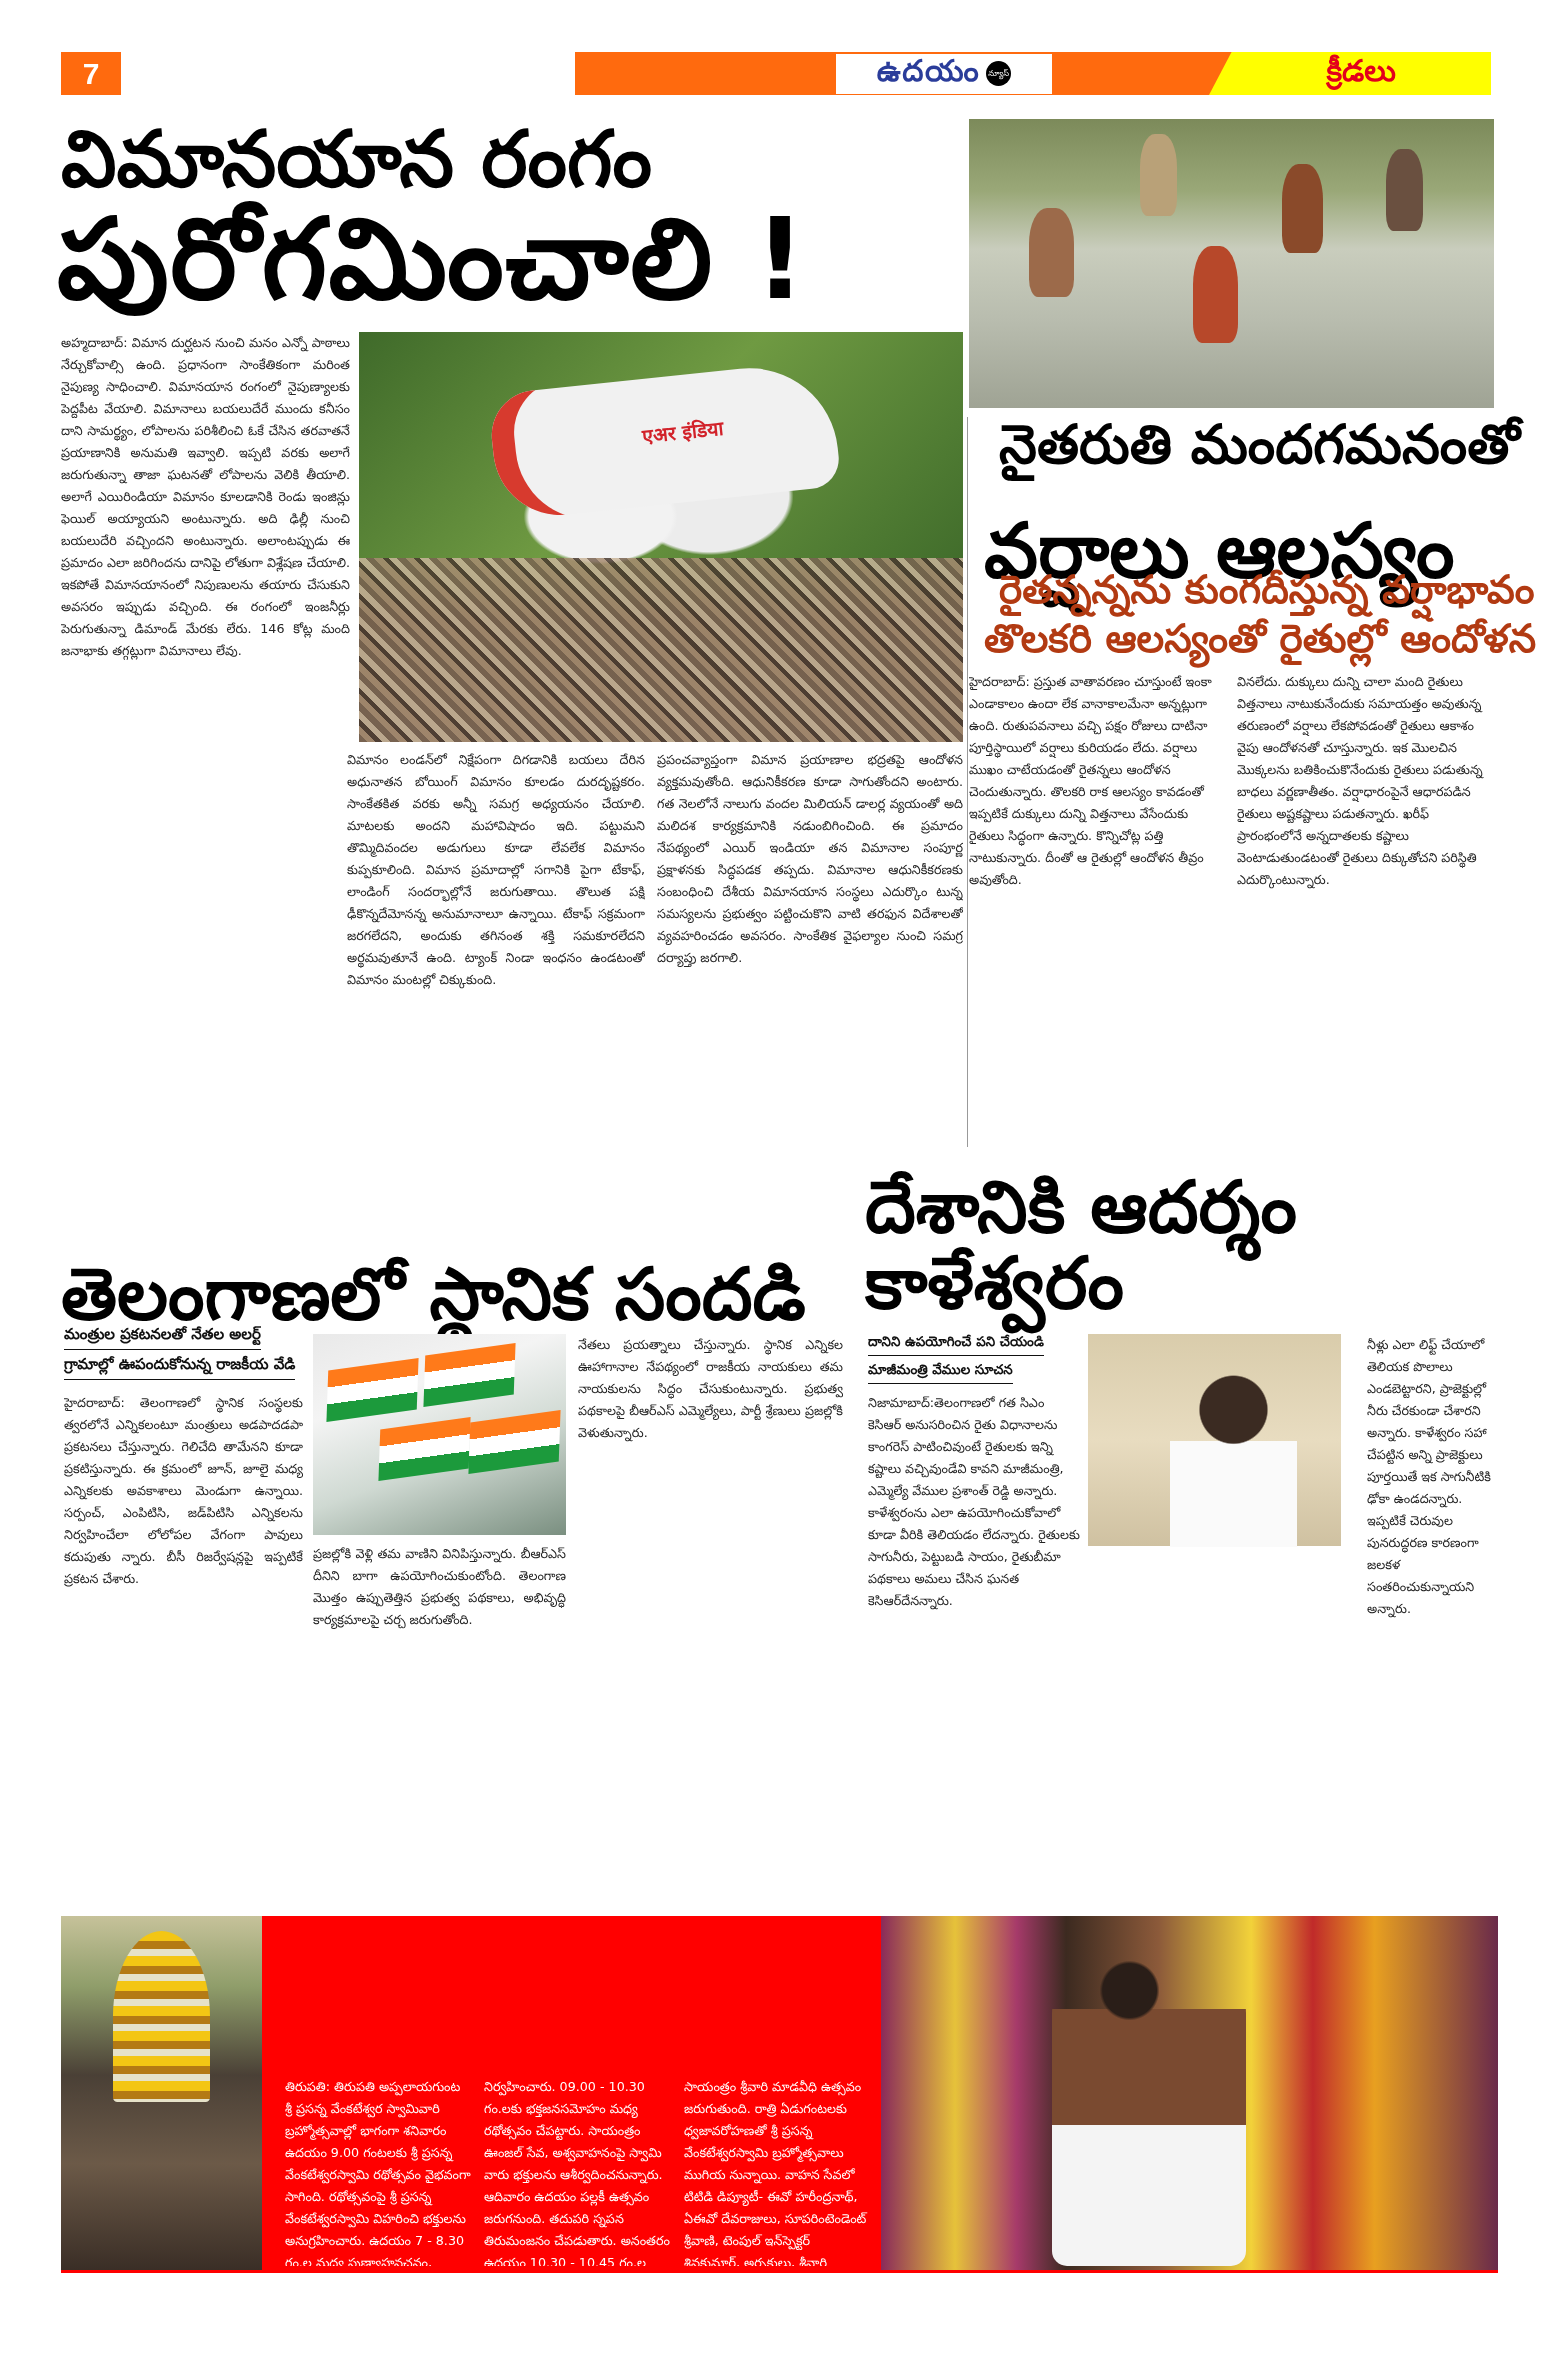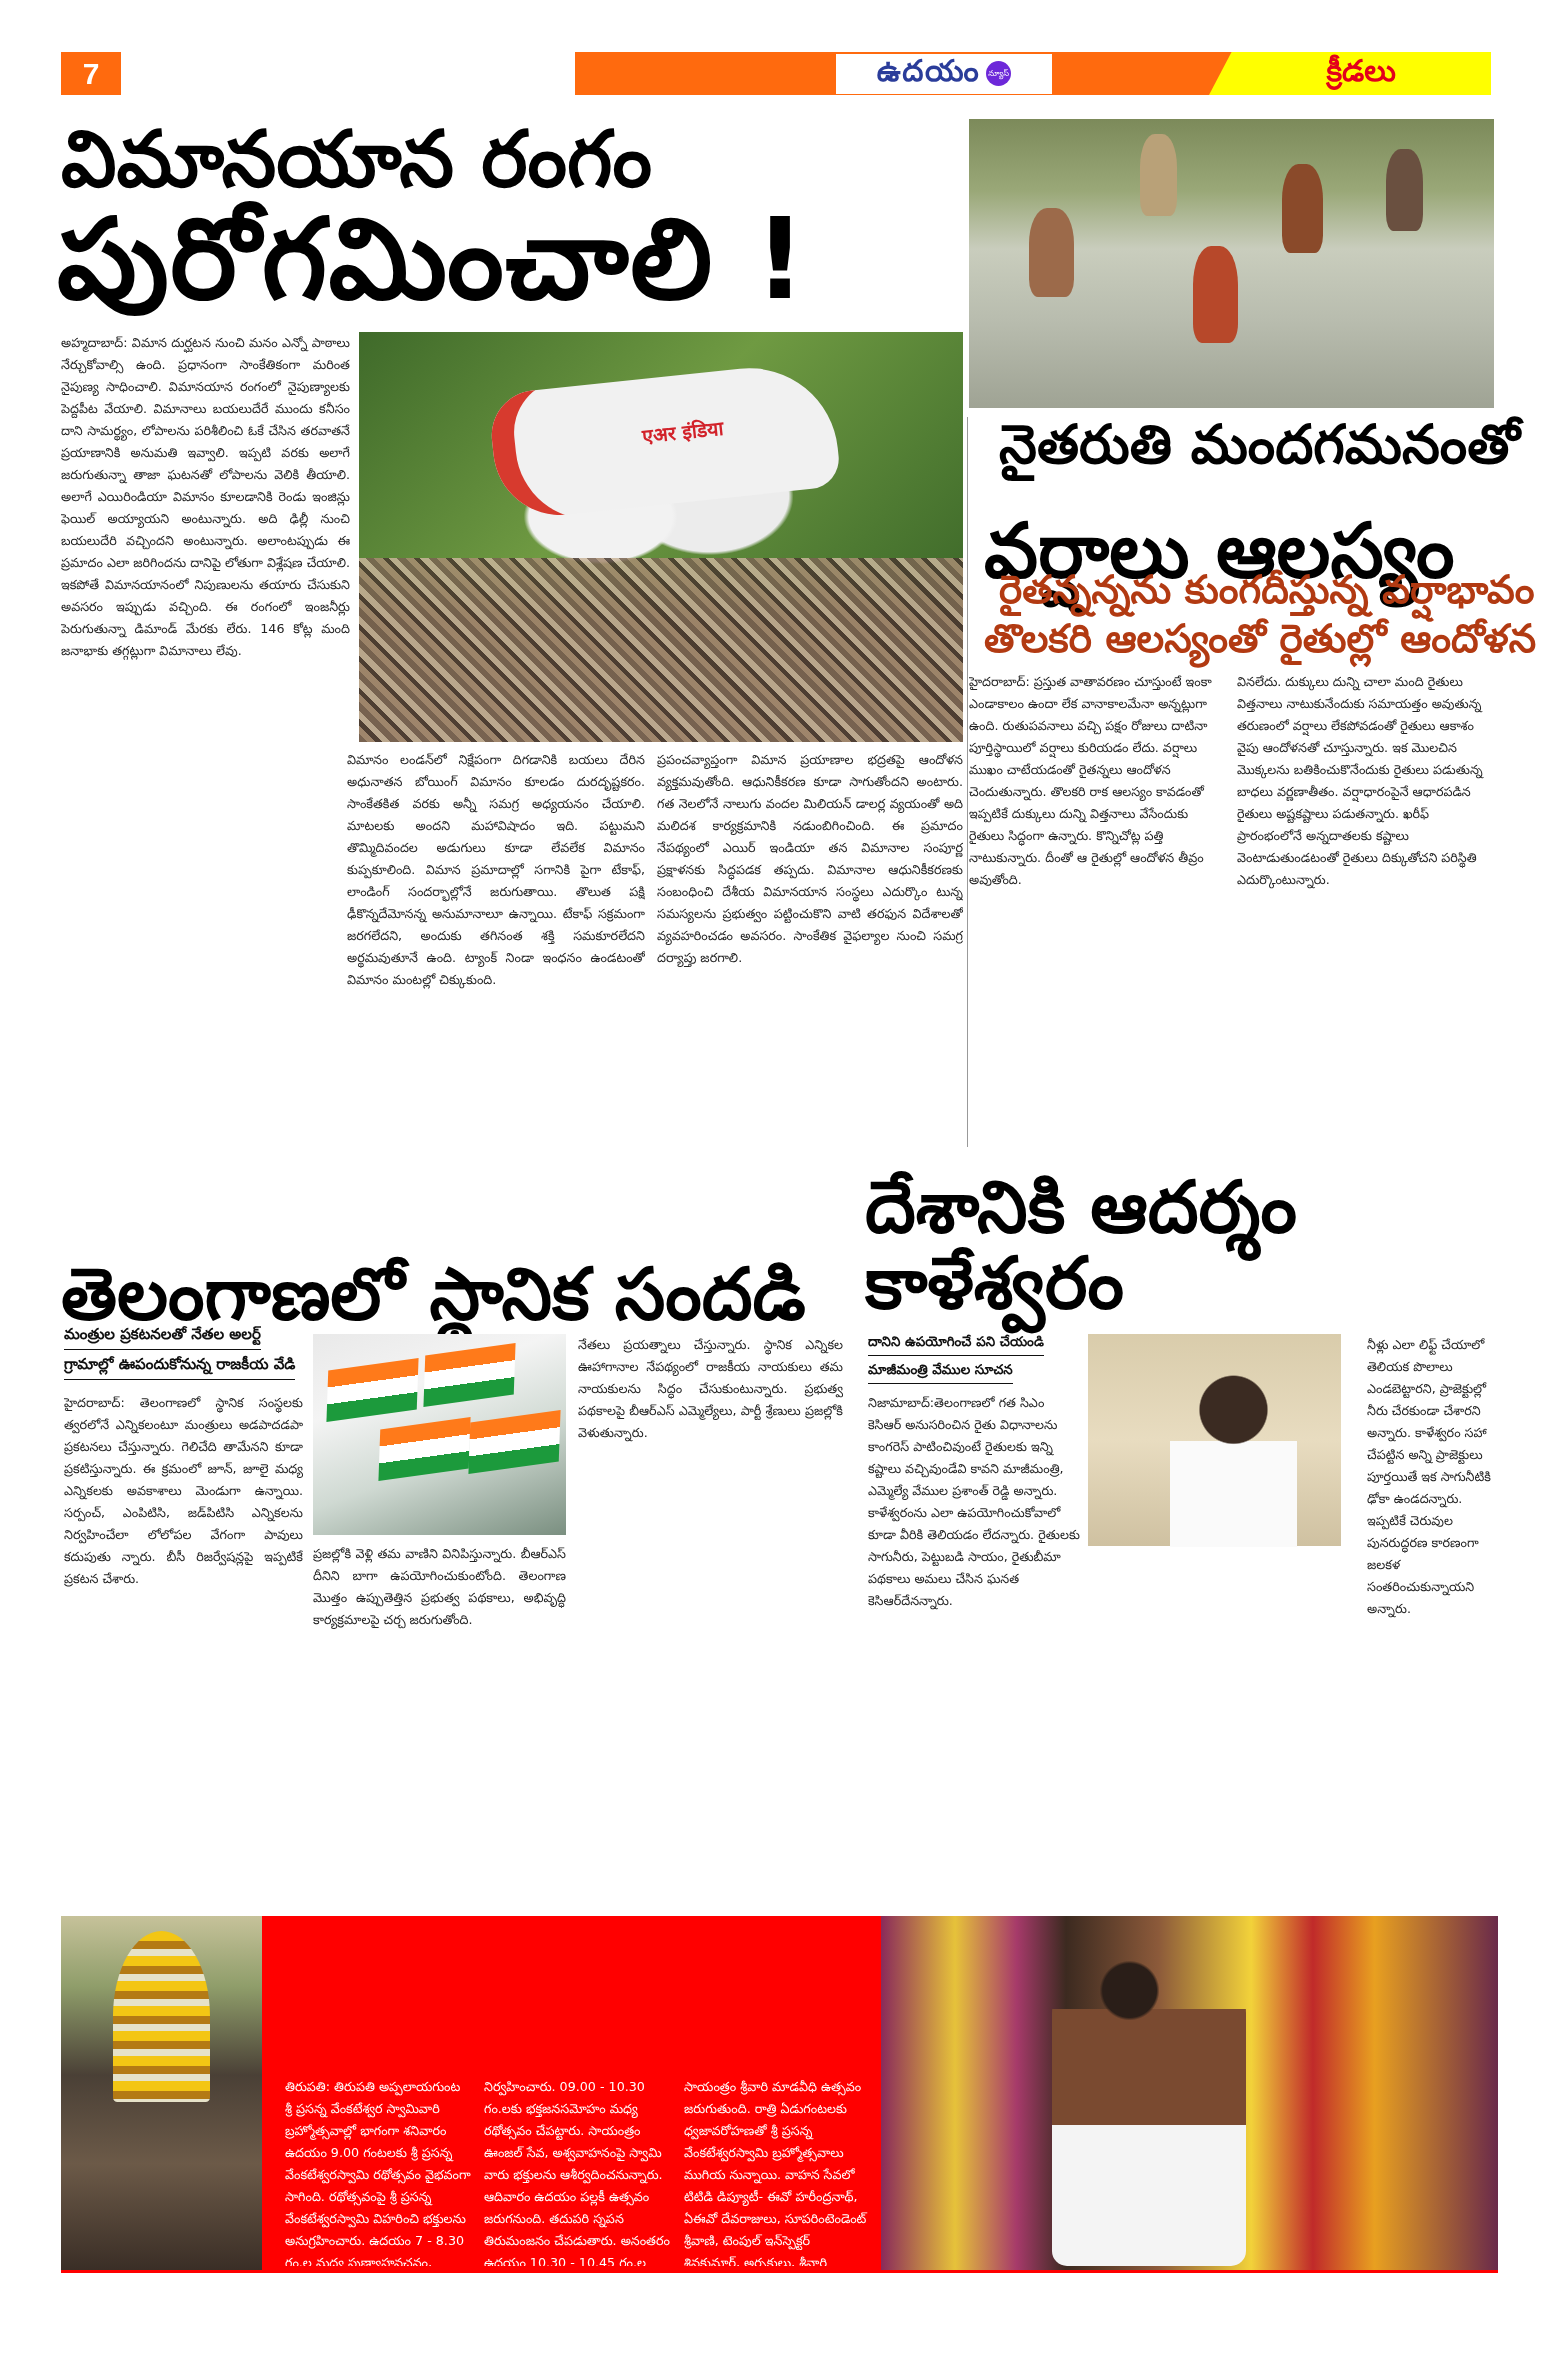--- a/index.html
+++ b/index.html
@@ -10,21 +10,21 @@
   .masthead { position: absolute; left: 61px; top: 52px; width: 1430px; height: 43px; }
   .mh-page { position: absolute; left: 0; top: 0; width: 60px; height: 43px; background: #ff6a0e; color: #fff;
     font: bold 30px "Liberation Sans", sans-serif; display: flex; align-items: center; justify-content: center; }
   .mh-date { position: absolute; left: 58px; top: 0; width: 477px; height: 43px; background: #ffff00;
     clip-path: polygon(6% 0, 100% 0, 96% 100%, 0 100%);
     font: bold 25px "DejaVu Serif", serif; display: flex; align-items: center; padding-left: 89px; color: #111; }
   .mh-orange { position: absolute; left: 514px; top: 0; width: 745px; height: 43px; background: #ff6a0e; }
   .mh-logo { position: absolute; left: 775px; top: 1.5px; width: 216px; height: 40px; background: #fff;
     display: flex; align-items: center; justify-content: center; gap: 6px; text-align: right; }
   .mh-logo-text { font: bold 30px "DejaVu Sans", sans-serif; color: #2a3c9a; letter-spacing: 1.5px; }
-  .mh-logo-badge { width: 25px; height: 25px; border-radius: 50%; background: #6d28d9; color: #fff;
+  .mh-logo-badge { width: 25px; height: 25px; border-radius: 50%; background: #000000; color: #fff;
     font-size: 8.2px; display: flex; align-items: center; justify-content: center; }
   .mh-section { position: absolute; left: 1148px; top: 0; width: 282px; height: 43px; background: #ffff00;
     clip-path: polygon(8% 0, 100% 0, 100% 100%, 0 100%);
     font: bold 30px "DejaVu Serif", serif; color: #e3001b; display: flex; align-items: center; justify-content: center; padding-left: 22.4px; }
 
   
   .headline { font-family: "DejaVu Sans", sans-serif; font-weight: bold; color: #000; line-height: 1.05; }
   .body-text { font-family: "DejaVu Sans", sans-serif; font-size: 12.7px; line-height: 22px; color: #222; text-align: justify; }
 
   

